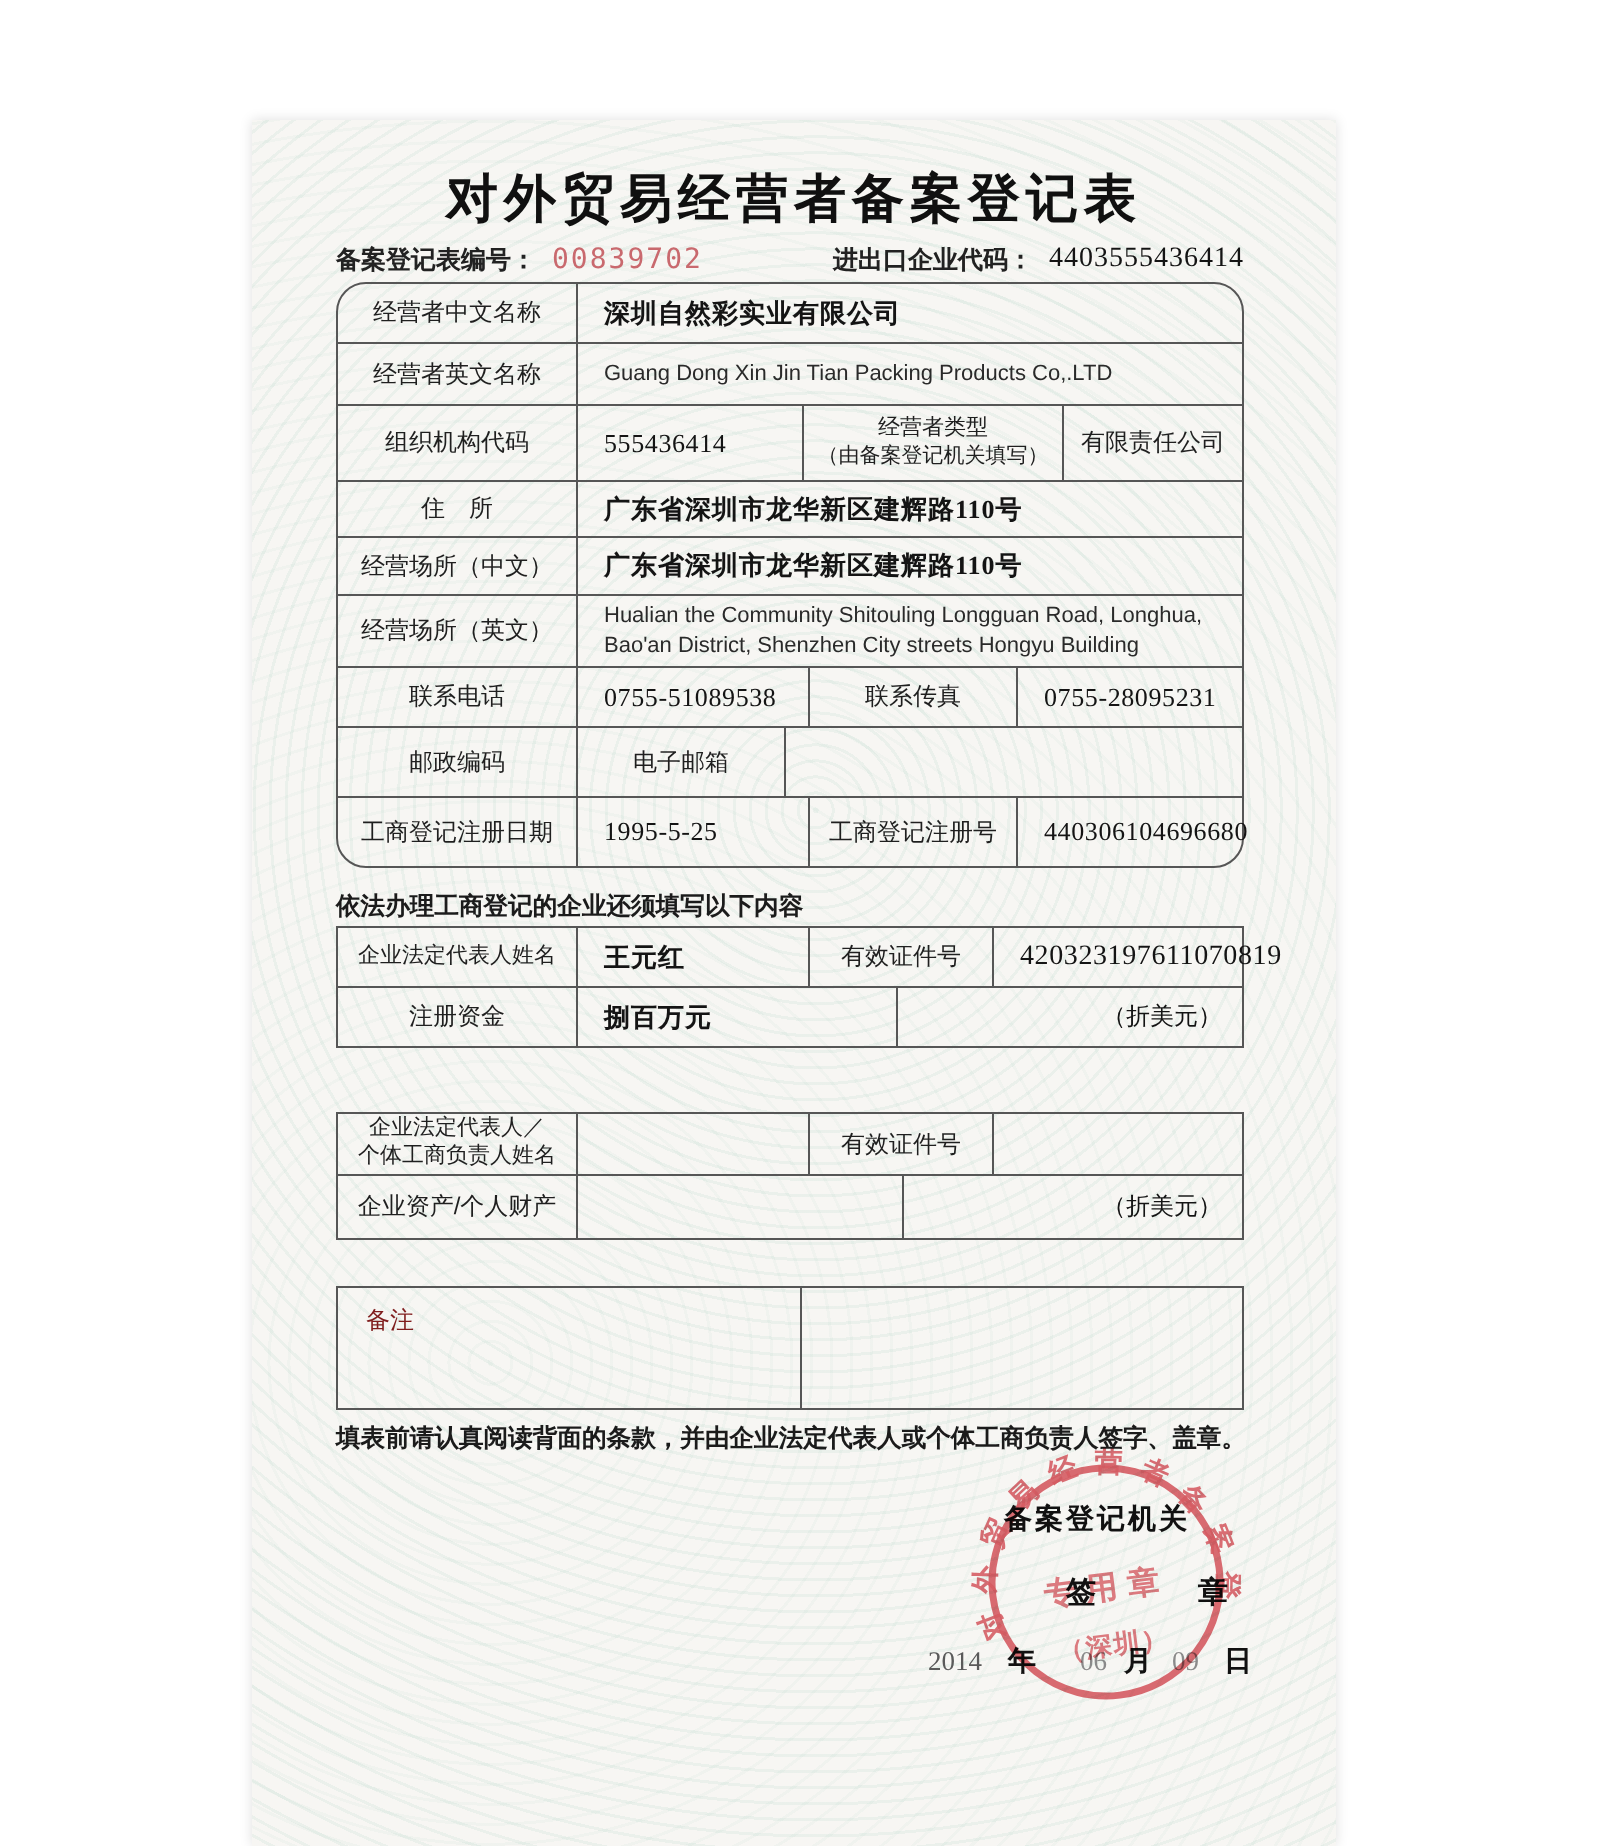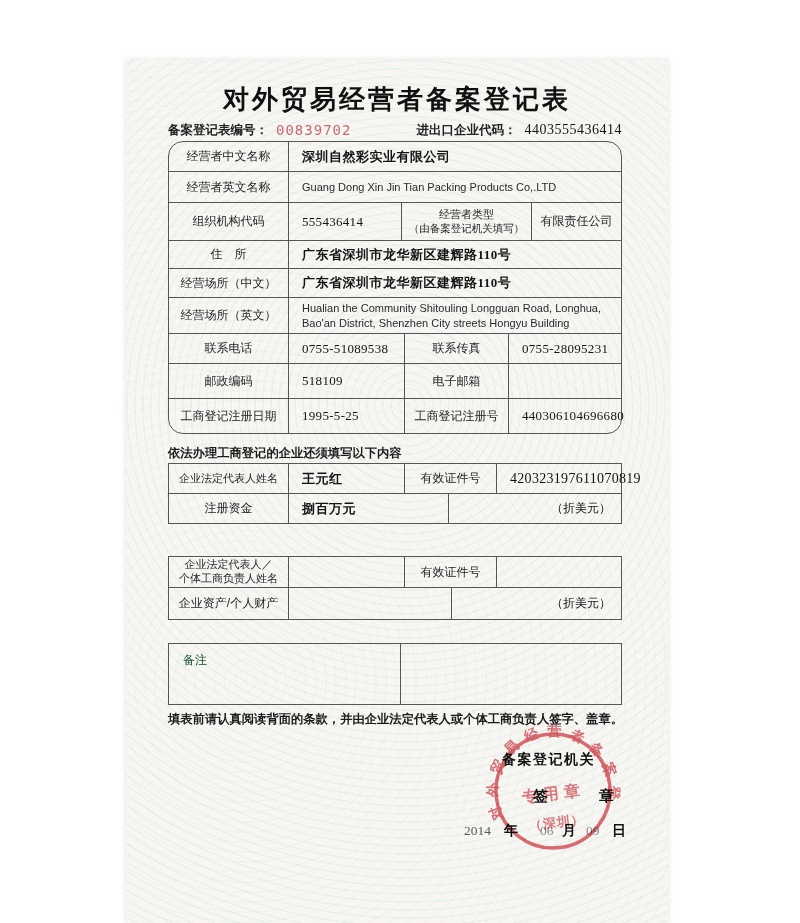--- a/index.html
+++ b/index.html
@@ -74,21 +74,21 @@
     position:absolute;left:42px;width:470px;font-weight:bold;color:#1b1b1b;
     font-size:12.3px;white-space:nowrap;
   }
   .sec1{top:385px;}
   .sec2{top:480px;font-size:11.8px;}
   .remarks{
     position:absolute;left:42px;top:583px;width:454px;height:62px;
     box-sizing:border-box;border:1px solid #565656;display:flex;
   }
   .remarks .rcell1{width:232px;flex:0 0 232px;box-sizing:border-box;
-    border-right:1px solid #565656;padding:8px 0 0 14px;font-size:12px;color:#14532d;}
+    border-right:1px solid #565656;padding:8px 0 0 14px;font-size:12px;color:#7f1d1d;}
   .remarks .rcell2{flex:1;}
   .notice{
     position:absolute;left:42px;top:651px;width:470px;
     font-size:12.3px;font-weight:bold;color:#1b1b1b;
   }
   .authority{position:absolute;left:376px;top:691px;font-size:14px;font-weight:bold;
     letter-spacing:1.5px;color:#111;z-index:2;}
   .signseal{position:absolute;left:407px;top:727px;font-size:15px;font-weight:bold;
     letter-spacing:18px;color:#111;z-index:2;}
   .dateline{position:absolute;left:0;top:762px;width:100%;height:20px;z-index:2;}
@@ -156,21 +156,20 @@
       <div class="cell val en w-fill">Hualian the Community Shitouling Longguan Road, Longhua, Bao'an District, Shenzhen City streets Hongyu Building</div>
     </div>
     <div class="row h30">
       <div class="cell lab w-l">联系电话</div>
       <div class="cell val num w116">0755-51089538</div>
       <div class="cell lab w104">联系传真</div>
       <div class="cell val num w-fill">0755-28095231</div>
     </div>
     <div class="row h35">
       <div class="cell lab w-l">邮政编码</div>
-      <div class="cell val num w116">518109</div>
       <div class="cell lab w104">电子邮箱</div>
       <div class="cell val num w-fill"></div>
     </div>
     <div class="row h35">
       <div class="cell lab w-l">工商登记注册日期</div>
       <div class="cell val num w116">1995-5-25</div>
       <div class="cell lab w104">工商登记注册号</div>
       <div class="cell val num w-fill">440306104696680</div>
     </div>
   </div>

